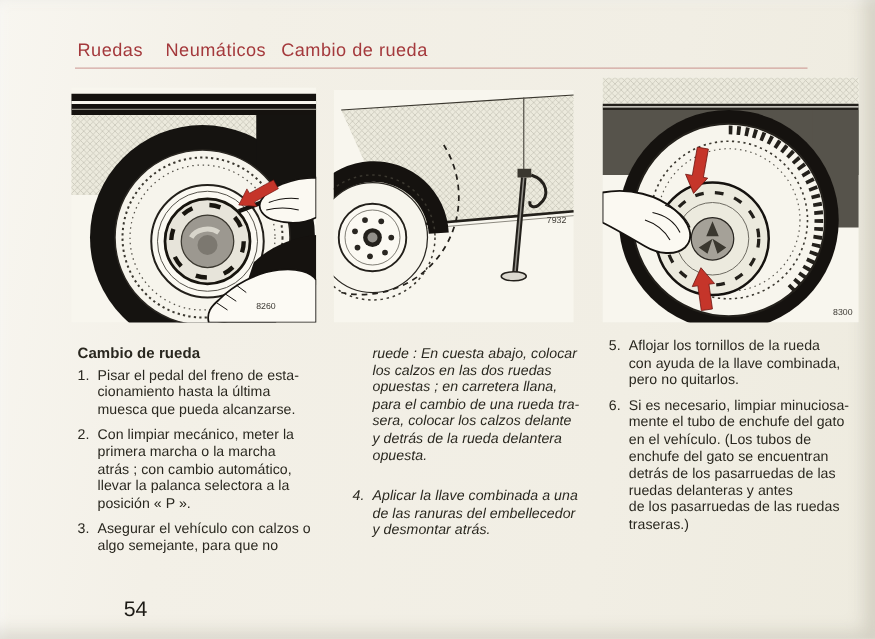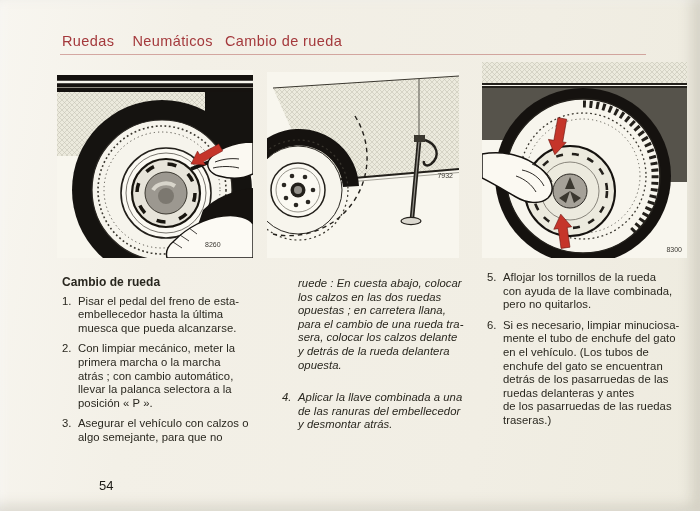--- a/index.html
+++ b/index.html
@@ -18,21 +18,21 @@
   #fig1{left:57px;top:70px;} #fig2{left:267px;top:72px;} #fig3{left:482px;top:62px;}
   .col{position:absolute;font-size:11.3px;line-height:13.6px;letter-spacing:.05px;}
   #col1{left:62px;top:276px;width:214px;}
   #col2{left:282px;top:277px;width:210px;font-style:italic;}
   #col3{left:487px;top:271px;width:216px;}
   .section-title{margin:0 0 5px 0;font-size:12px;font-weight:bold;}
   .item{display:flex;margin:0 0 7px 0;}
   .item .num{width:16px;flex:none;}
   .item .txt{flex:1;white-space:pre-line;}
   .item.gap-top{margin-top:19px;}
-  .page-number{position:absolute;left:67px;top:478px;font-size:13px;color:#1c1a15;padding-left:32px;}
+  .page-number{position:absolute;left:67px;top:478px;font-size:17px;color:#1c1a15;padding-left:32px;}
   .watermark{position:absolute;left:8px;top:489px;font-size:11px;color:#141310;white-space:nowrap;}
   svg text{font-family:"Liberation Sans",sans-serif;}
 </style>
 </head>
 <body>
 
 <div id="page">
 
   <div class="page-header">
     <span class="w1">Ruedas</span><span class="w2">Neumáticos</span><span class="w3">Cambio de rueda</span>
@@ -135,21 +135,21 @@
       <polygon points="81,152 72,166 76.5,166 76.5,186 85.5,186 85.5,166 90,166" transform="rotate(-8 81 168)" style="fill:var(--arrow_red,#c5352a)" stroke="#6e1410" stroke-width="0.6"></polygon>
       <text x="200" y="190" text-anchor="end" font-size="7" fill="#3c3933">8300</text>
     </svg>
   </figure>
 
   <section class="col" id="col1">
     <h3 class="section-title">Cambio de rueda</h3>
     <div class="item">
       <span class="num">1.</span>
       <span class="txt">Pisar el pedal del freno de esta-
-embellecedor hasta la última
+cionamiento hasta la última
 muesca que pueda alcanzarse.</span>
     </div>
     <div class="item">
       <span class="num">2.</span>
       <span class="txt">Con limpiar mecánico, meter la
 primera marcha o la marcha
 atrás ; con cambio automático,
 llevar la palanca selectora a la
 posición « P ».</span>
     </div>

